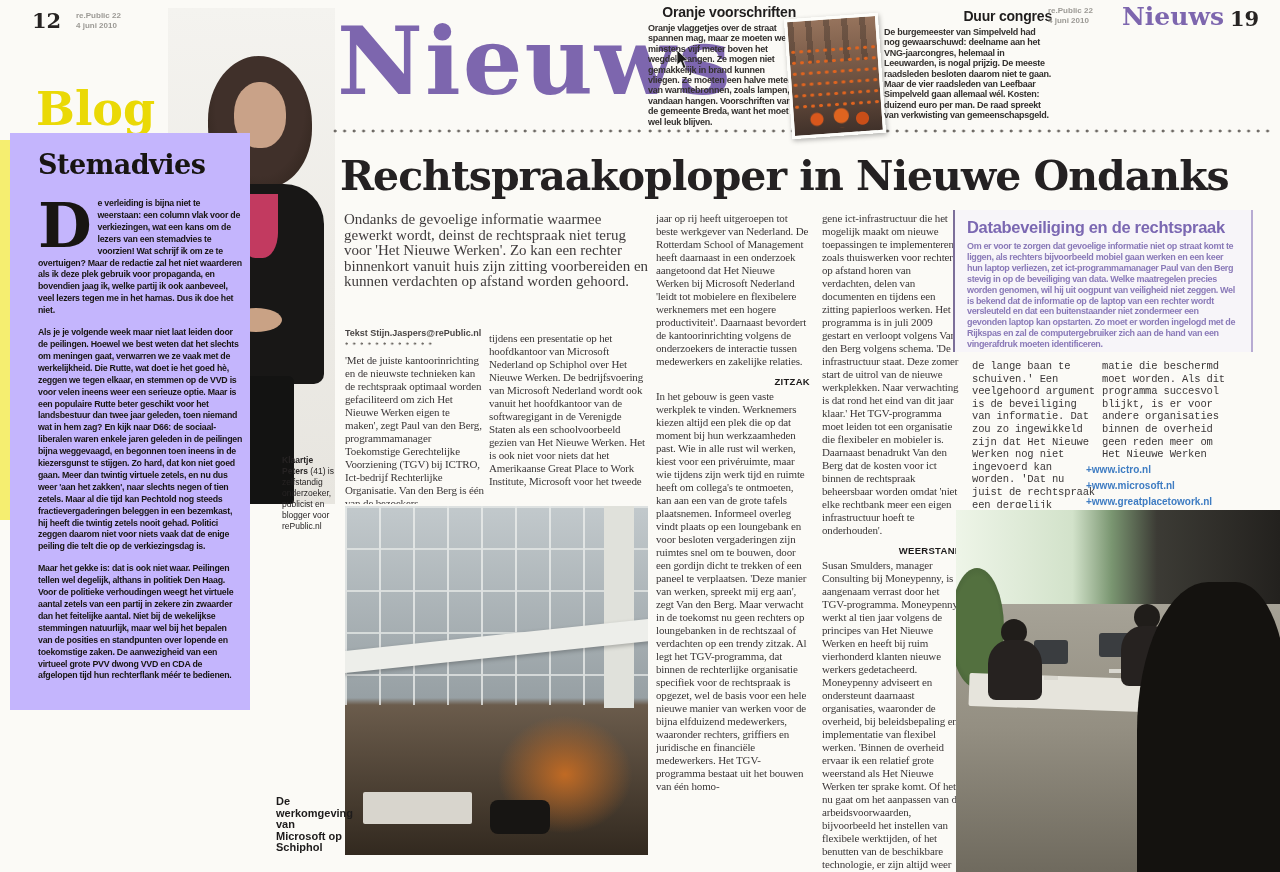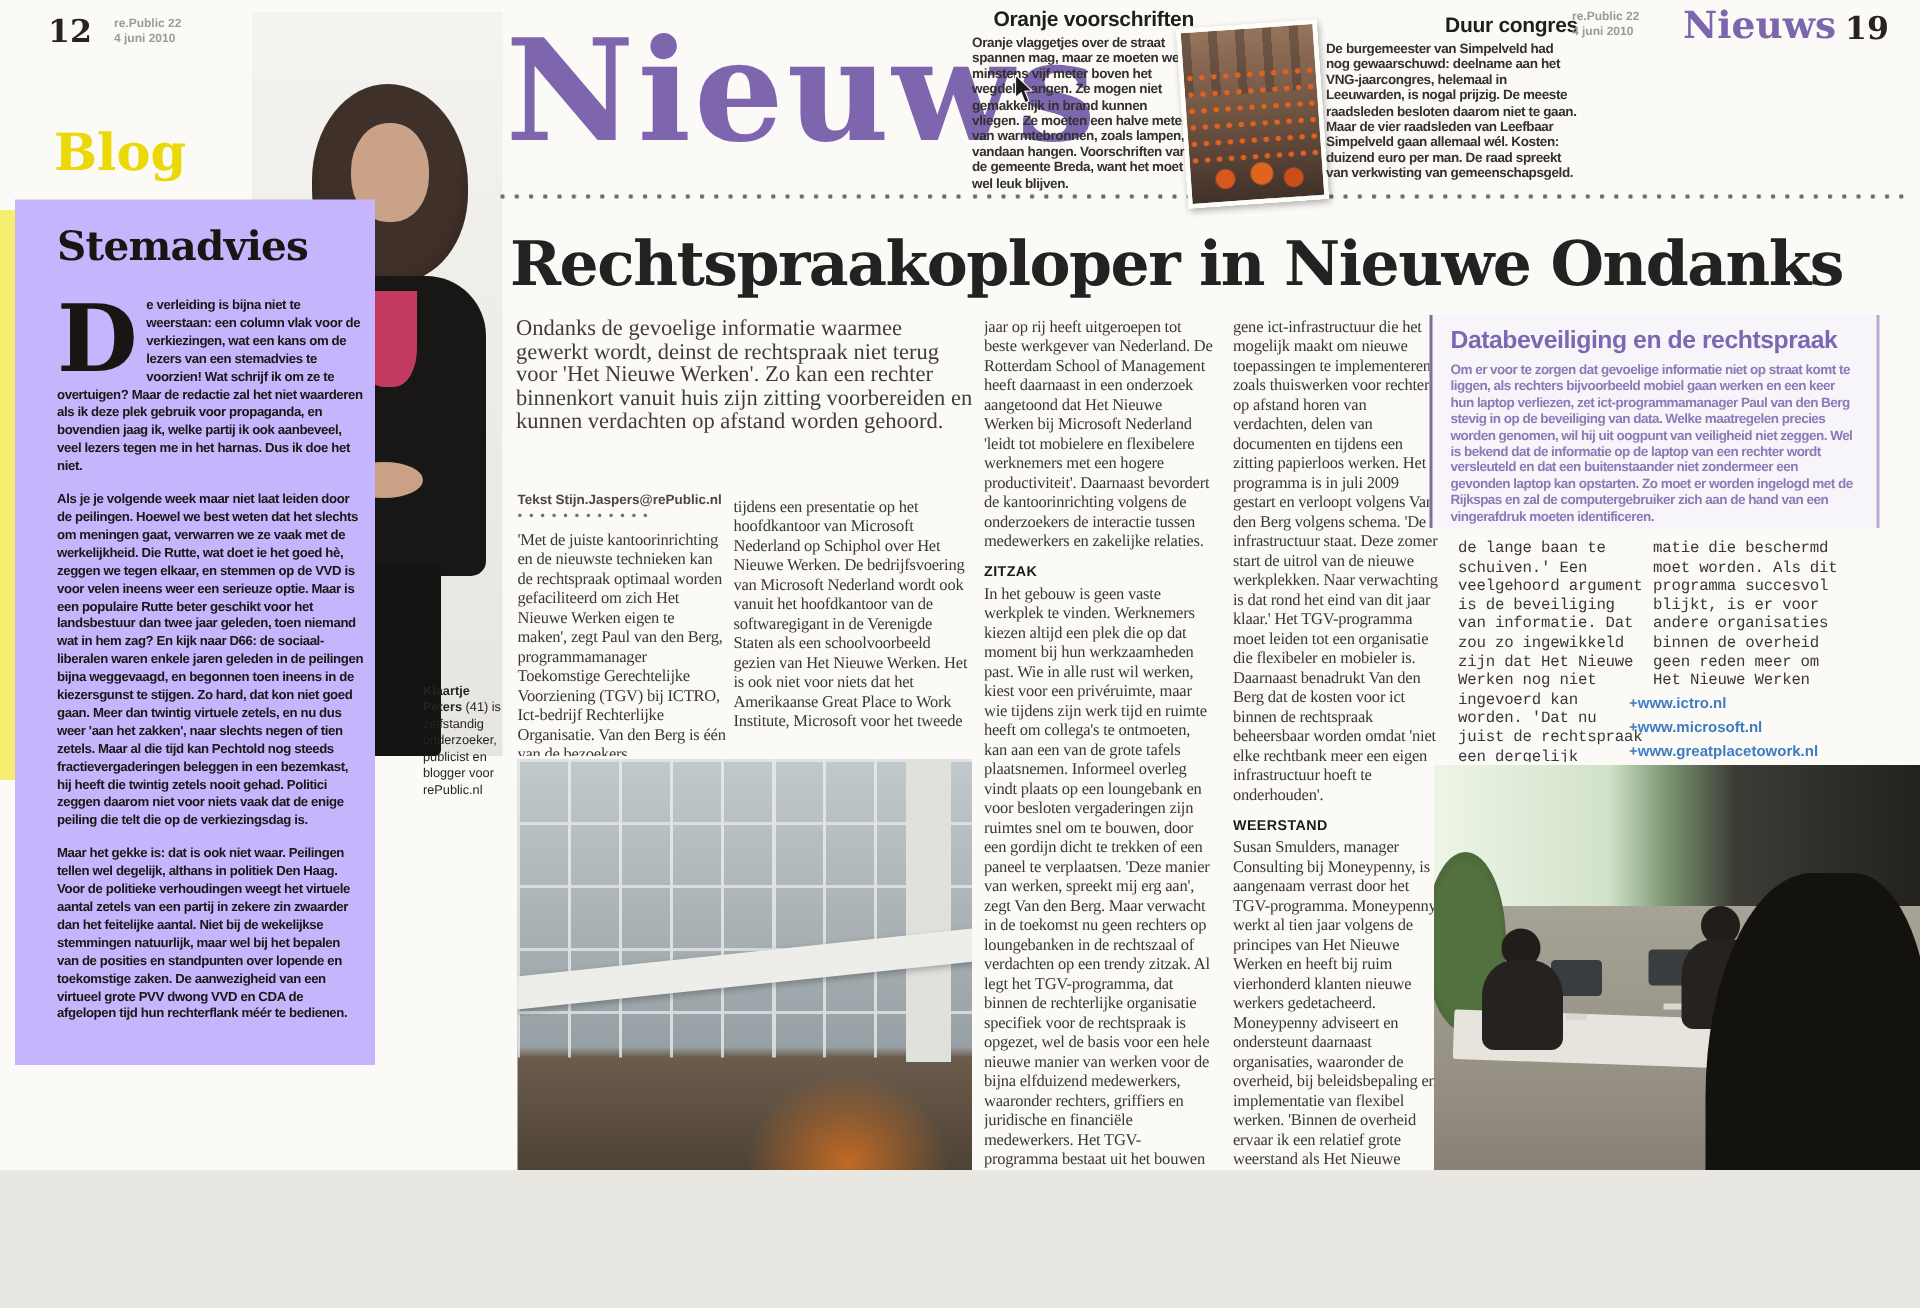--- a/index.html
+++ b/index.html
@@ -1,45 +1,45 @@
 <!DOCTYPE html>
 <html><head>
 <meta charset="utf-8">
 <style>
   html,body{margin:0;padding:0;background:#e9e7e2;}
-  .canvas{position:relative;width:1280px;height:780px;background:#fbfaf6;overflow:hidden;
+  .canvas{position:relative;width:1280px;height:872px;background:#fbfaf6;overflow:hidden;
           font-family:"Liberation Sans",sans-serif;color:#2b2828;}
   .abs{position:absolute;}
   
   .pagenum{font-family:"DejaVu Serif",serif;font-weight:bold;font-size:21px;color:#262322;}
   .mast{font-size:8px;line-height:9.5px;font-weight:bold;color:#9c9a95;}
   .nieuws-big{font-family:"DejaVu Serif",serif;font-weight:bold;font-size:94px;line-height:94px;
               color:#7d66ae;letter-spacing:2px;}
   .nieuws-small{font-family:"DejaVu Serif",serif;font-weight:bold;font-size:25px;color:#7d66ae;}
   .dots{height:4px;background-image:radial-gradient(circle at 2px 2px,#6d6964 1.3px,transparent 1.7px);
         background-size:9.5px 4px;background-repeat:repeat-x;}
   
-  .blog-label{font-family:"DejaVu Serif",serif;font-weight:bold;font-size:34px;color:#ead906;}
+  .blog-label{font-family:"DejaVu Serif",serif;font-weight:bold;font-size:46px;color:#ead906;}
   .yellowbox{background:#c4b5fd;overflow:hidden;}
   .yellowbox h2{font-family:"DejaVu Serif",serif;font-weight:bold;font-size:27px;color:#181512;
                 margin:16px 0 18px 28px;letter-spacing:-0.5px;}
   .ybody{margin:0 28px 0 28px;width:205px;font-weight:bold;font-size:8.8px;line-height:11.9px;
          letter-spacing:-0.25px;color:#191613;overflow:hidden;height:482px;}
   .ybody p{margin:0 0 10px 0;}
   .dropcap{float:left;font-family:"DejaVu Serif",serif;font-weight:bold;font-size:62px;
            line-height:48px;padding:4px 6px 0 0;color:#181512;}
   
   .headline{font-family:"DejaVu Serif",serif;font-weight:bold;font-size:41px;letter-spacing:-1px;
             color:#242122;white-space:nowrap;}
   .intro{font-family:"Liberation Serif",serif;font-size:15px;line-height:15.6px;color:#403c3d;}
   .byline{font-size:9px;font-weight:bold;color:#4a4645;}
   .bodycol{font-family:"Liberation Serif",serif;font-size:11px;line-height:13px;
            letter-spacing:-0.15px;color:#3b3738;overflow:hidden;}
   .bodycol .subhead{font-family:"Liberation Sans",sans-serif;font-weight:bold;font-size:9.5px;
-           letter-spacing:0.3px;color:#1c1a1a;margin:7px 0 2px 0;}
+           letter-spacing:0.3px;color:#1c1a1a;margin:7px 0 2px 0;text-align:right;}
   .smallcol{font-family:Liberation Mono, monospace;font-size:10.5px;line-height:12.6px;
             letter-spacing:-0.15px;color:#3b3738;overflow:hidden;margin-left:16px;}
   .links{font-size:10px;font-weight:bold;line-height:16px;color:#3e7cc2;}
   .caption{font-weight:bold;font-size:11px;line-height:11.5px;color:#1d1b1b;}
   .kcaption{font-size:8.5px;line-height:11px;color:#262323;}
   .kcaption b{font-weight:bold;}
   
   .brief-title{font-weight:bold;font-size:14px;color:#1f1d1d;margin-bottom:3px;letter-spacing:-0.2px;text-align:right;}
   .brief-body{font-weight:bold;font-size:9px;line-height:10.4px;letter-spacing:-0.25px;color:#33302e;
               overflow:hidden;}

